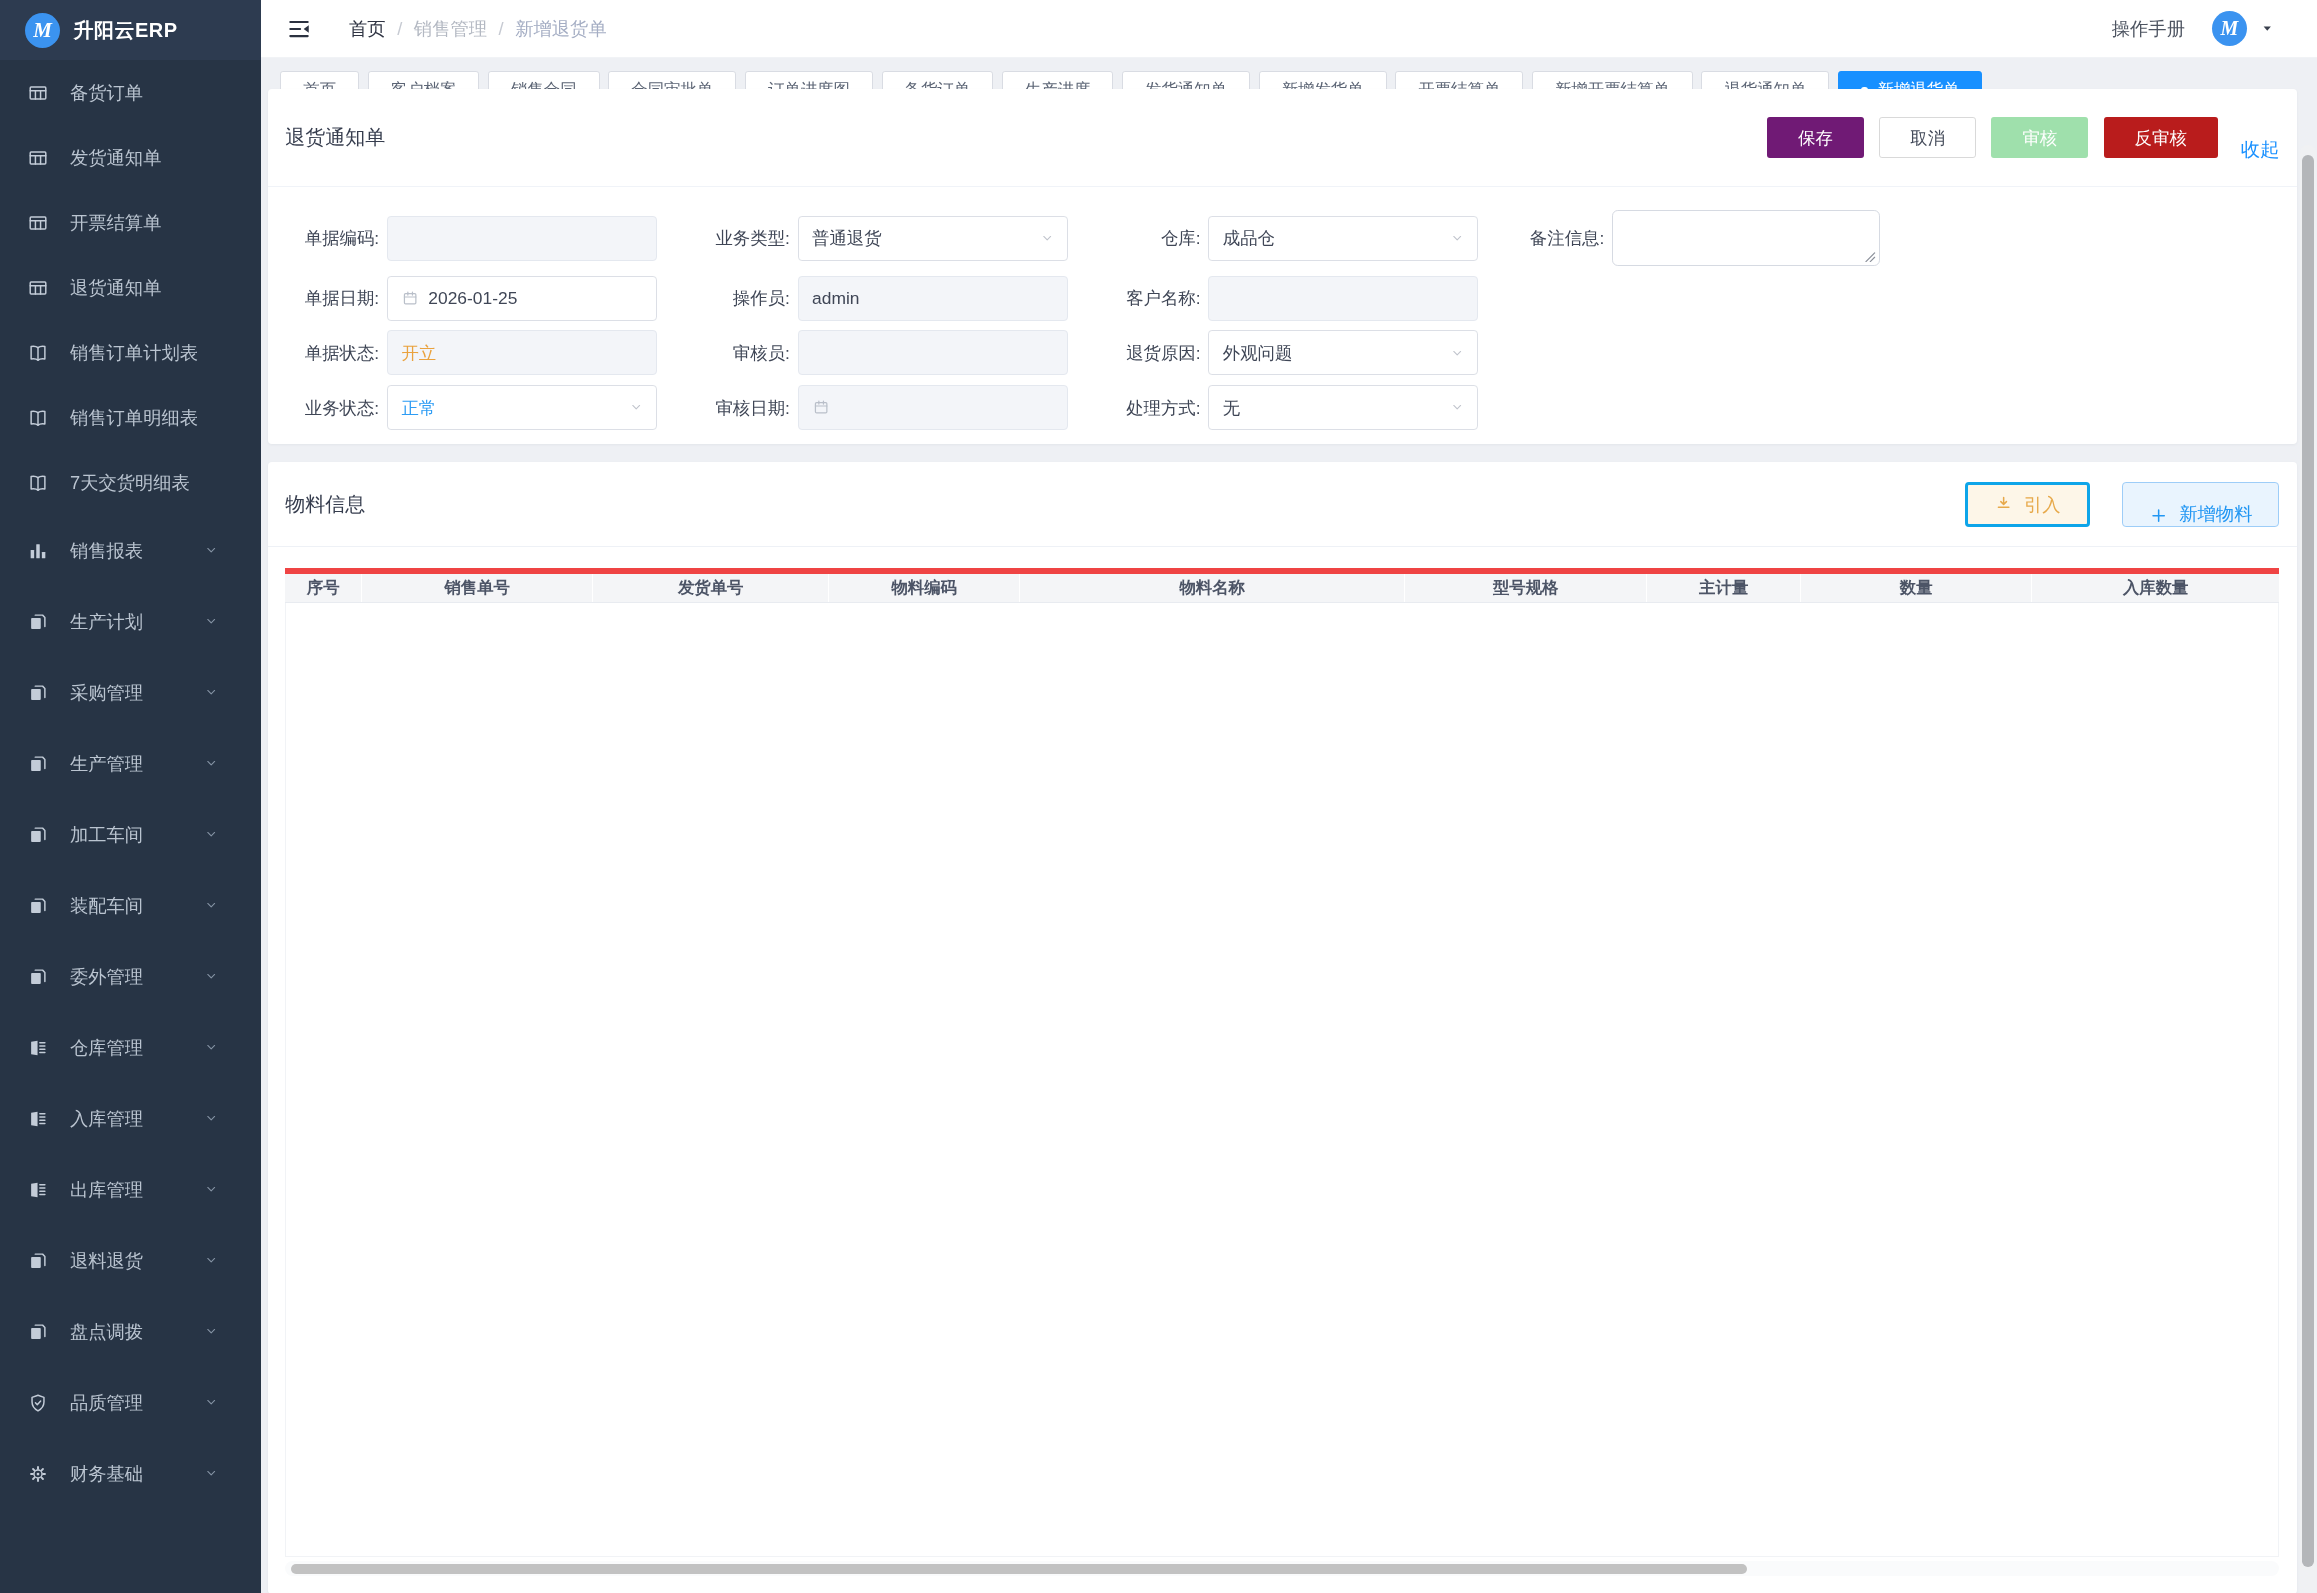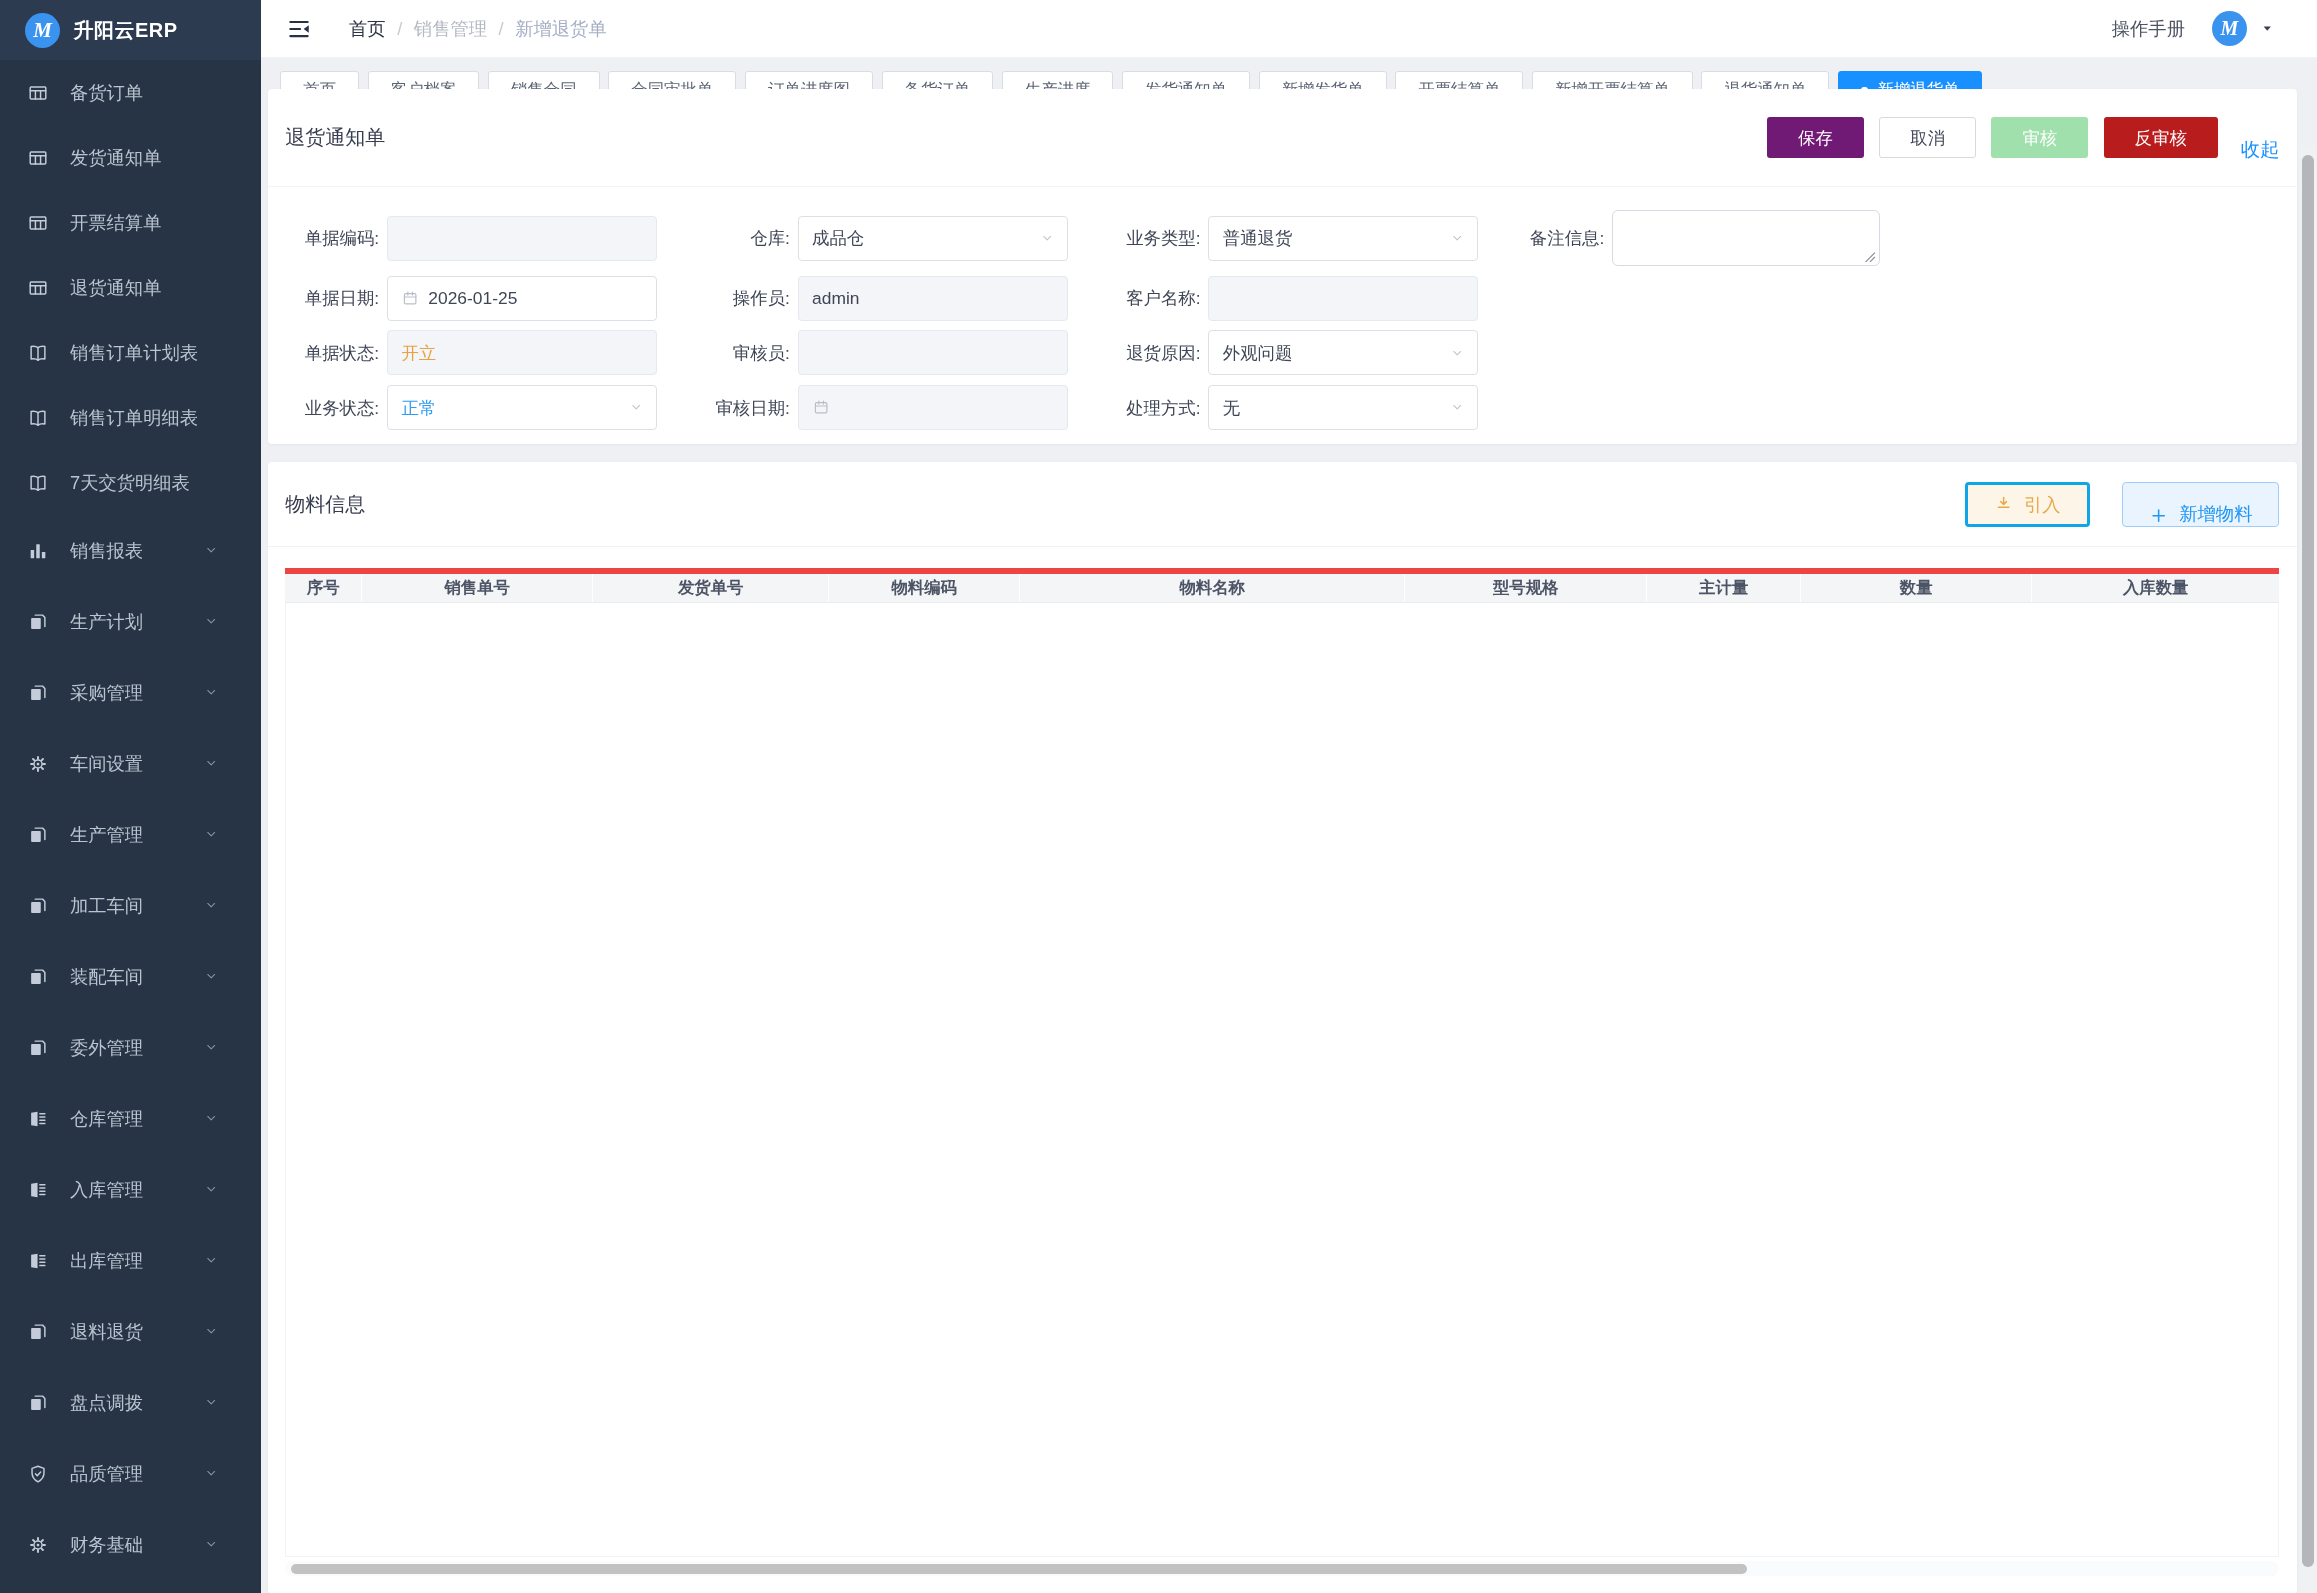--- a/index.html
+++ b/index.html
@@ -176,31 +176,20 @@
           <svg viewBox="0 0 24 24" class="ic chev">
             <path d="M7 9.5l5 5 5-5"></path>
           </svg>
         </div>
         <div class="mi tall">
           <svg viewBox="0 0 24 24" class="ic">
             <path d="M9 4.5h8l2.5 2.5v10" fill="none"></path>
             <rect class="f" x="4.5" y="7.5" width="10.5" height="12" rx="1"></rect>
           </svg>
           <span>采购管理</span>
-          <svg viewBox="0 0 24 24" class="ic chev">
-            <path d="M7 9.5l5 5 5-5"></path>
-          </svg>
-        </div>
-        <div class="mi tall">
-          <svg viewBox="0 0 24 24" class="ic">
-            <circle cx="12" cy="12" r="4.4"></circle>
-            <circle class="f" cx="12" cy="12" r="1.5"></circle>
-            <path d="M12 4.4v2.1M12 17.5v2.1M4.4 12h2.1M17.5 12h2.1M6.6 6.6l1.5 1.5M15.9 15.9l1.5 1.5M17.4 6.6l-1.5 1.5M8.1 15.9l-1.5 1.5" stroke-width="2.1"></path>
-          </svg>
-          <span>车间设置</span>
           <svg viewBox="0 0 24 24" class="ic chev">
             <path d="M7 9.5l5 5 5-5"></path>
           </svg>
         </div>
         <div class="mi tall">
           <svg viewBox="0 0 24 24" class="ic">
             <path d="M9 4.5h8l2.5 2.5v10" fill="none"></path>
             <rect class="f" x="4.5" y="7.5" width="10.5" height="12" rx="1"></rect>
           </svg>
           <span>生产管理</span>
@@ -369,32 +358,32 @@
       <div class="form">
 
         <div class="frow">
           <div class="fitem">
             <span class="flabel">单据编码:</span>
             <div class="ctrl disabled">
               <input readonly="" value="" style="">
             </div>
           </div>
           <div class="fitem">
+            <span class="flabel">业务类型:</span>
+            <div class="ctrl">
+              <span>普通退货</span>
+              <svg class="ic sel-chev" viewBox="0 0 24 24">
+                  <path d="M7 9.5l5 5 5-5"></path>
+                </svg>
+            </div>
+          </div>
+          <div class="fitem">
             <span class="flabel">仓库:</span>
             <div class="ctrl">
               <span>成品仓</span>
-              <svg class="ic sel-chev" viewBox="0 0 24 24">
-                  <path d="M7 9.5l5 5 5-5"></path>
-                </svg>
-            </div>
-          </div>
-          <div class="fitem">
-            <span class="flabel">业务类型:</span>
-            <div class="ctrl">
-              <span>普通退货</span>
               <svg class="ic sel-chev" viewBox="0 0 24 24">
                   <path d="M7 9.5l5 5 5-5"></path>
                 </svg>
             </div>
           </div>
           <div class="fitem">
             <span class="flabel w90">备注信息:</span>
             <div class="ta">
               <textarea style=""></textarea>
               <svg class="ic grip" viewBox="0 0 12 12" style="stroke-width:1.2">

